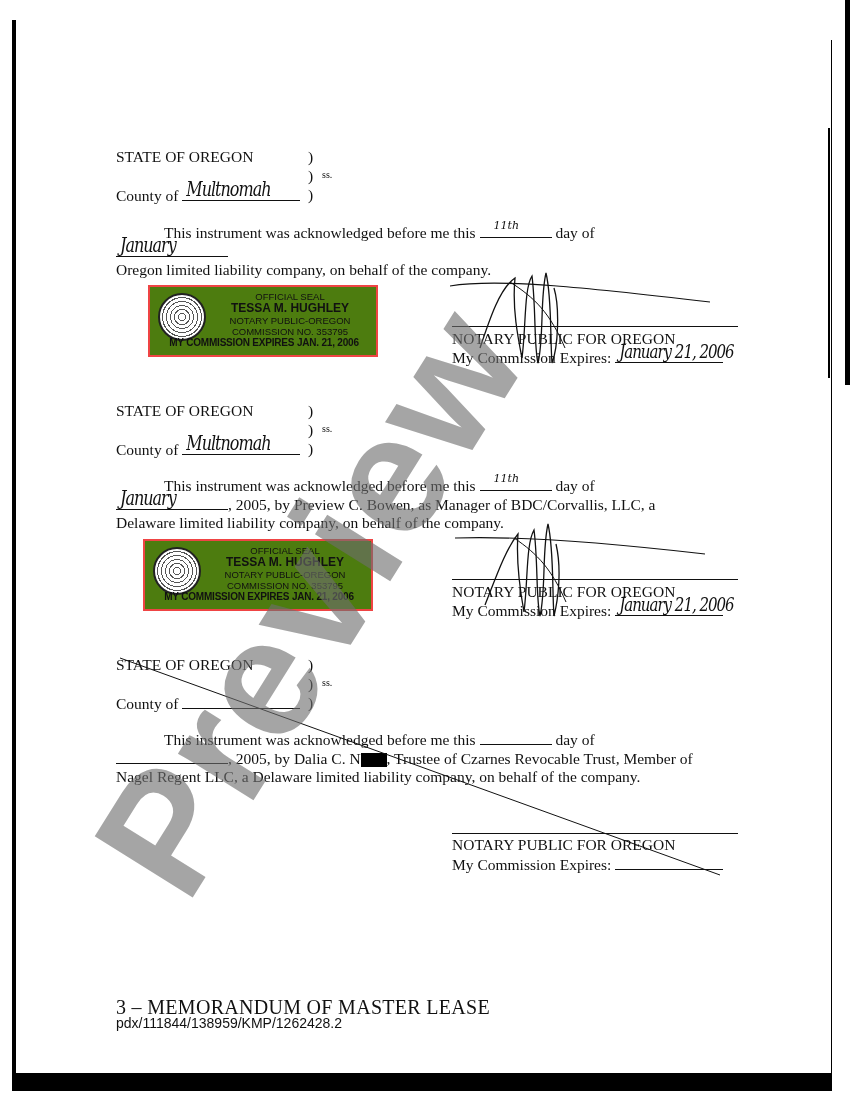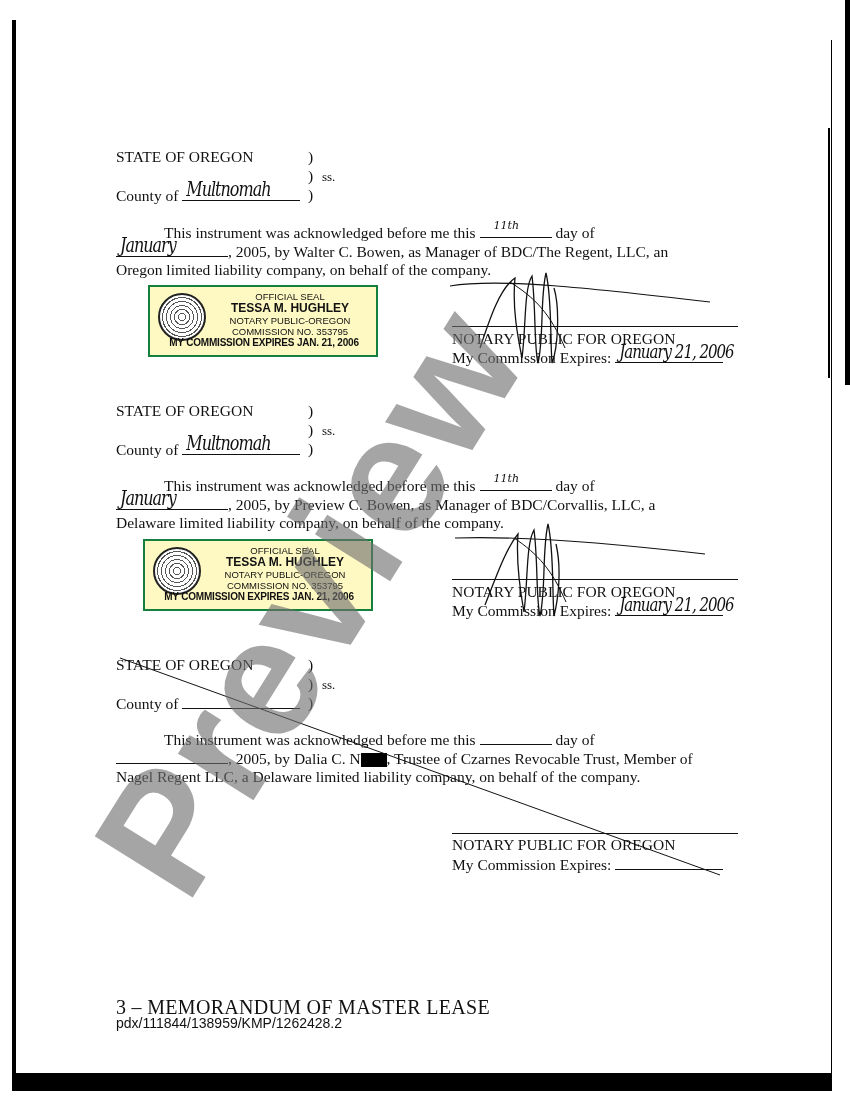--- a/index.html
+++ b/index.html
@@ -7,27 +7,27 @@
          font-family:"Liberation Serif", "DejaVu Serif", serif; color:#111; }
   .page { position:absolute; left:0; top:0; width:850px; height:1104px; }
   .edge-left { position:absolute; left:12px; top:20px; width:4px; height:1055px; background:#000; }
   .edge-right { position:absolute; left:845px; top:0; width:5px; height:385px; background:#000; }
   .edge-right-thin { position:absolute; left:828px; top:128px; width:2px; height:250px; background:#000; }
   .edge-bottom { position:absolute; left:12px; top:1073px; width:820px; height:18px; background:#000; }
   .edge-bottom-line { position:absolute; left:831px; top:40px; width:1px; height:1050px; background:#000; }
 
   .t { position:absolute; font-size:15.5px; line-height:18px; white-space:nowrap; }
   .paren { position:absolute; font-size:15.5px; }
-  .ss { position:absolute; font-size:13px; }
+  .ss { position:absolute; font-size:10px; }
   .blank { display:inline-block; border-bottom:1px solid #111; height:14px; vertical-align:baseline; position:relative; }
   .hw { font-family:"DejaVu Serif", serif; font-style:italic; font-size:16px; position:absolute; left:4px; bottom:-1px; letter-spacing:-1px; transform:scaleY(1.25); transform-origin:bottom left; white-space:nowrap; }
   .hw-sup { font-family:"DejaVu Serif", serif; font-style:italic; font-size:11px; position:absolute; left:14px; bottom:2px; white-space:nowrap; }
   .sigline { position:absolute; height:1px; background:#111; }
 
-  .seal { position:absolute; border:2px solid #15803d; width:226px; height:68px; background:#fef9c3; }
+  .seal { position:absolute; border:2px solid #ef4444; width:226px; height:68px; background:#4d7c0f; }
   .seal-emblem { position:absolute; left:8px; top:6px; width:44px; height:44px; border-radius:50%; border:2px solid #222;
                  background:repeating-radial-gradient(circle, #fff 0 3px, #555 3px 4px); }
   .seal-text { position:absolute; left:58px; top:4px; width:164px; text-align:center;
                font-family:"Liberation Sans", "DejaVu Sans", sans-serif; font-size:9.5px; line-height:11px; }
   .seal-text .name { font-weight:bold; font-size:12px; line-height:13px; }
   .seal-text .exp { font-size:10px; line-height:12px; position:absolute; left:-55px; width:222px; top:46px; font-weight:bold; letter-spacing:-0.2px; }
 
   .signature { position:absolute; }
   .redact { display:inline-block; width:26px; height:14px; background:#000; vertical-align:middle; }
 
@@ -59,21 +59,21 @@
       <span class="blank" style="width:118px;"><span class="hw">Multnomah</span></span>
     </div>
     <div class="paren" style="left:308px; top:186px;">)</div>
 
     <div class="t" style="left:164px; top:223px;">
       <span>This instrument was acknowledged before me this</span>
       <span class="blank" style="width:72px;"><span class="hw-sup">11th</span></span>
       <span>day of</span>
     </div>
     <div class="t" style="left:116px; top:242px;">
-      <span class="blank" style="width:112px;"><span class="hw">January</span></span><span>, 2005, by Walter C. Bowen, as Manager of BDC/The Regent, LLC, an</span>
+      <span class="blank" style="width:112px;"><span class="hw">January</span></span>
     </div>
     <div class="t" style="left:116px; top:261px;">Oregon limited liability company, on behalf of the company.</div>
 
     <div class="seal" style="left:148px; top:285px;">
       <div class="seal-emblem"></div>
       <div class="seal-text">
         <div>OFFICIAL SEAL</div>
         <div class="name">TESSA M. HUGHLEY</div>
         <div>NOTARY PUBLIC-OREGON</div>
         <div>COMMISSION NO. 353795</div>

